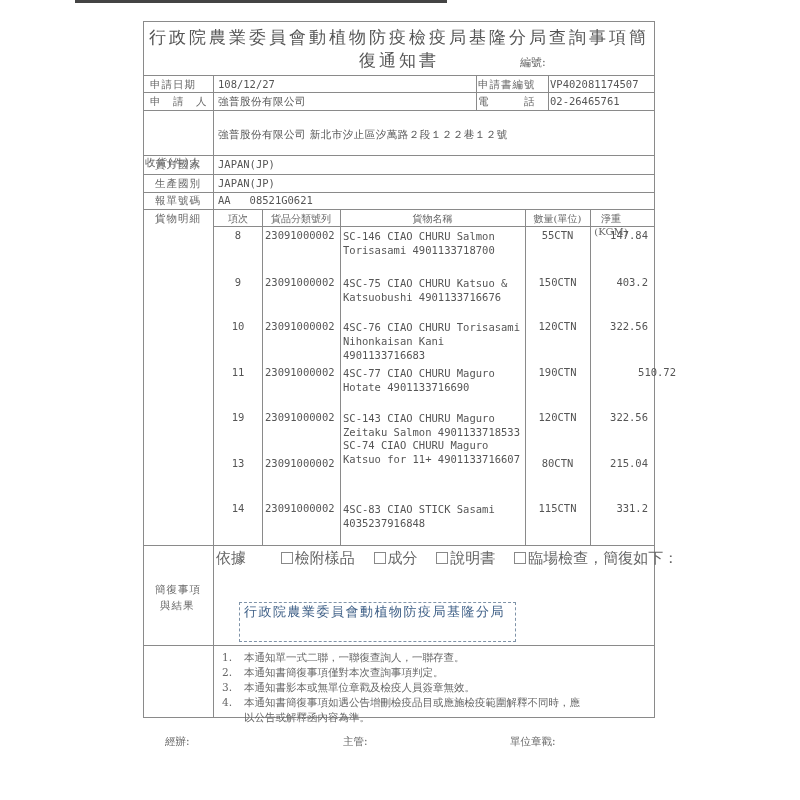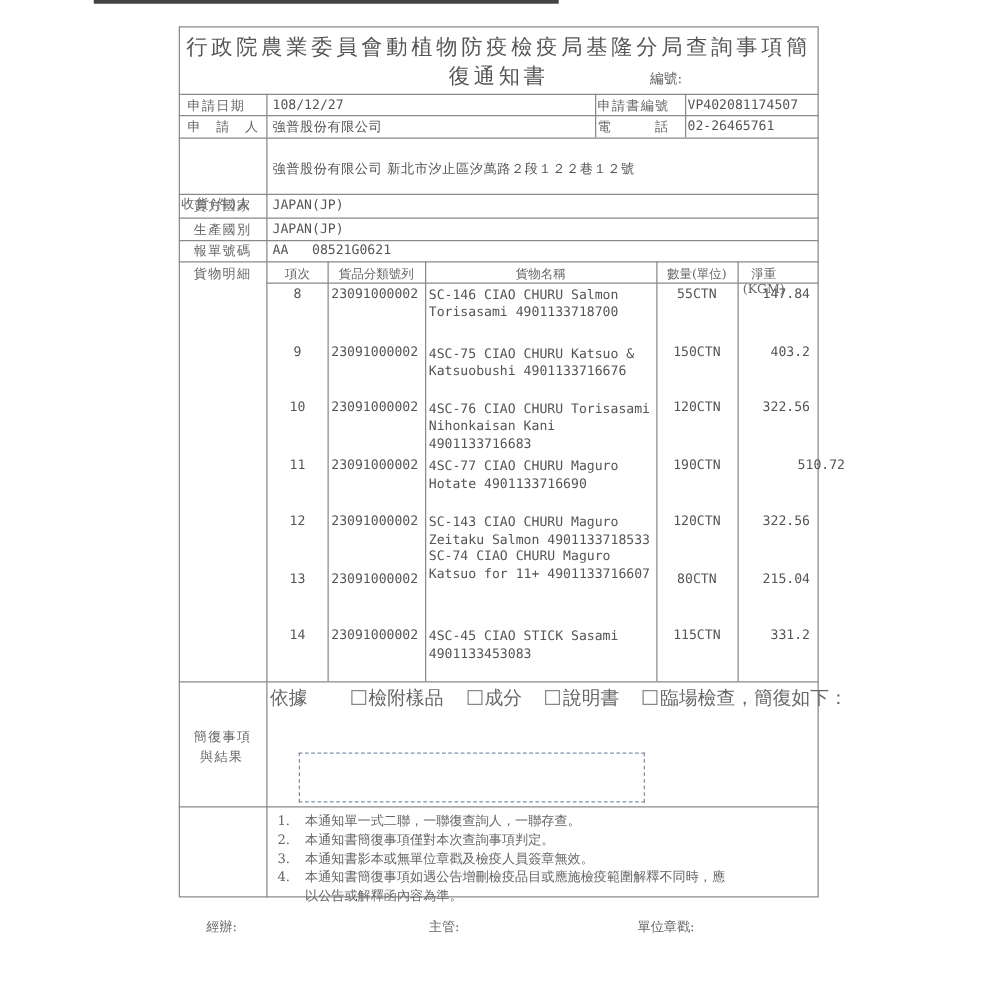--- a/index.html
+++ b/index.html
@@ -114,55 +114,56 @@
 
 <div>
   <div class="cell c" style="left:213px; top:366px; width:50px;">11</div>
   <div class="cell" style="left:265px; top:366px;">23091000002</div>
   <div class="name" style="left:343px; top:366px;">4SC-77 CIAO CHURU Maguro Hotate 4901133716690</div>
   <div class="cell c" style="left:525px; top:366px; width:65px;">190CTN</div>
   <div class="cell r" style="left:618px; top:366px; width:58px;">510.72</div>
 </div>
 
 <div>
-  <div class="cell c" style="left:213px; top:411px; width:50px;">12</div>
+  <div class="cell c" style="left:213px; top:411px; width:50px;">19</div>
   <div class="cell" style="left:265px; top:411px;">23091000002</div>
   <div class="name" style="left:343px; top:411px;">SC-143 CIAO CHURU Maguro Zeitaku Salmon 4901133718533</div>
   <div class="cell c" style="left:525px; top:411px; width:65px;">120CTN</div>
   <div class="cell r" style="left:590px; top:411px; width:58px;">322.56</div>
 </div>
 
 <div>
   <div class="cell c" style="left:213px; top:457px; width:50px;">13</div>
   <div class="cell" style="left:265px; top:457px;">23091000002</div>
   <div class="name" style="left:343px; top:438px;">SC-74 CIAO CHURU Maguro Katsuo for 11+ 4901133716607</div>
   <div class="cell c" style="left:525px; top:457px; width:65px;">80CTN</div>
   <div class="cell r" style="left:590px; top:457px; width:58px;">215.04</div>
 </div>
 
 <div>
   <div class="cell c" style="left:213px; top:502px; width:50px;">14</div>
   <div class="cell" style="left:265px; top:502px;">23091000002</div>
-  <div class="name" style="left:343px; top:502px;">4SC-45 CIAO STICK Sasami 4901133453083</div>
+  <div class="name" style="left:343px; top:502px;">4SC-83 CIAO STICK Sasami 4035237916848</div>
   <div class="cell c" style="left:525px; top:502px; width:65px;">115CTN</div>
   <div class="cell r" style="left:590px; top:502px; width:58px;">331.2</div>
 </div>
 
 <div class="lbl" style="left:155px; top:583px;">簡復事項</div>
 <div class="lbl" style="left:160px; top:599px;">與結果</div>
 
 <div class="basis">
   <span style="margin-right:30px;">依據</span>
   <span class="item"><span class="chk"></span><span>檢附樣品</span></span>
   <span class="item"><span class="chk"></span><span>成分</span></span>
   <span class="item"><span class="chk"></span><span>說明書</span></span>
   <span class="item"><span class="chk"></span><span>臨場檢查，簡復如下：</span></span>
 </div>
 
 <div class="stamp">
+  <div>行政院農業委員會動植物防疫局基隆分局</div>
 </div>
 
 <div class="notes">
   <div class="n">
       <span class="num">1.</span>
       <span>本通知單一式二聯，一聯復查詢人，一聯存查。</span>
     </div>
   <div class="n">
       <span class="num">2.</span>
       <span>本通知書簡復事項僅對本次查詢事項判定。</span>

